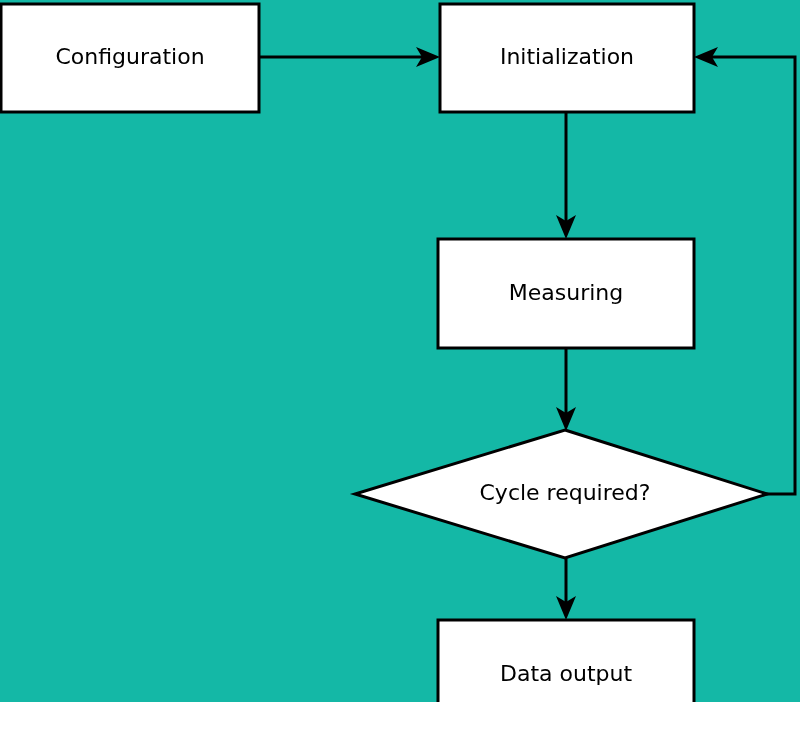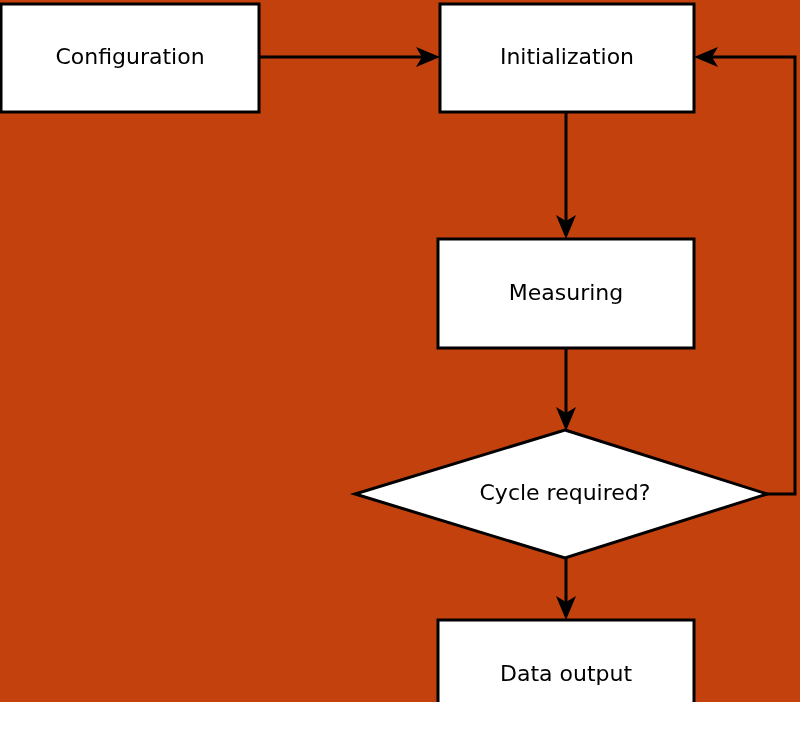--- a/index.html
+++ b/index.html
@@ -8,21 +8,21 @@
     padding: 0;
     background: #ffffff;
   }
   body {
     font-family: "DejaVu Sans", sans-serif;
   }
   #flow-canvas {
     position: relative;
     width: 800px;
     height: 702px;
-    background: #c2410c;
+    background: #14b8a6;
     overflow: hidden;
   }
   #flow-svg {
     position: absolute;
     left: 0;
     top: 0;
     width: 800px;
     height: 734px;
     display: block;
   }

